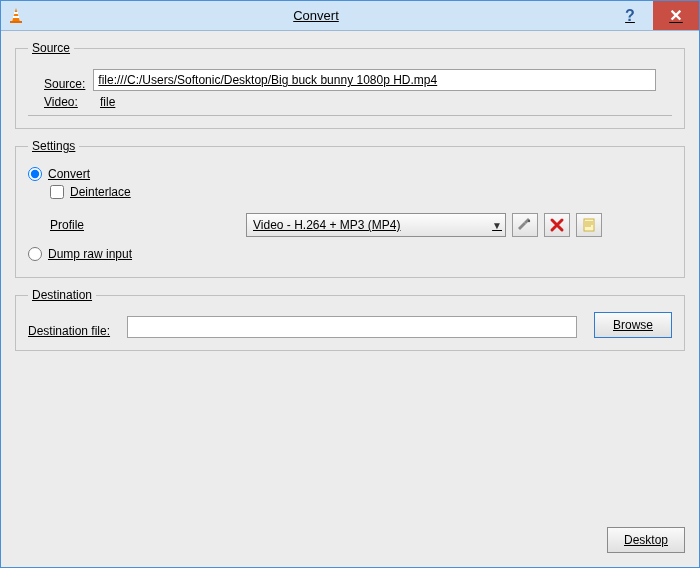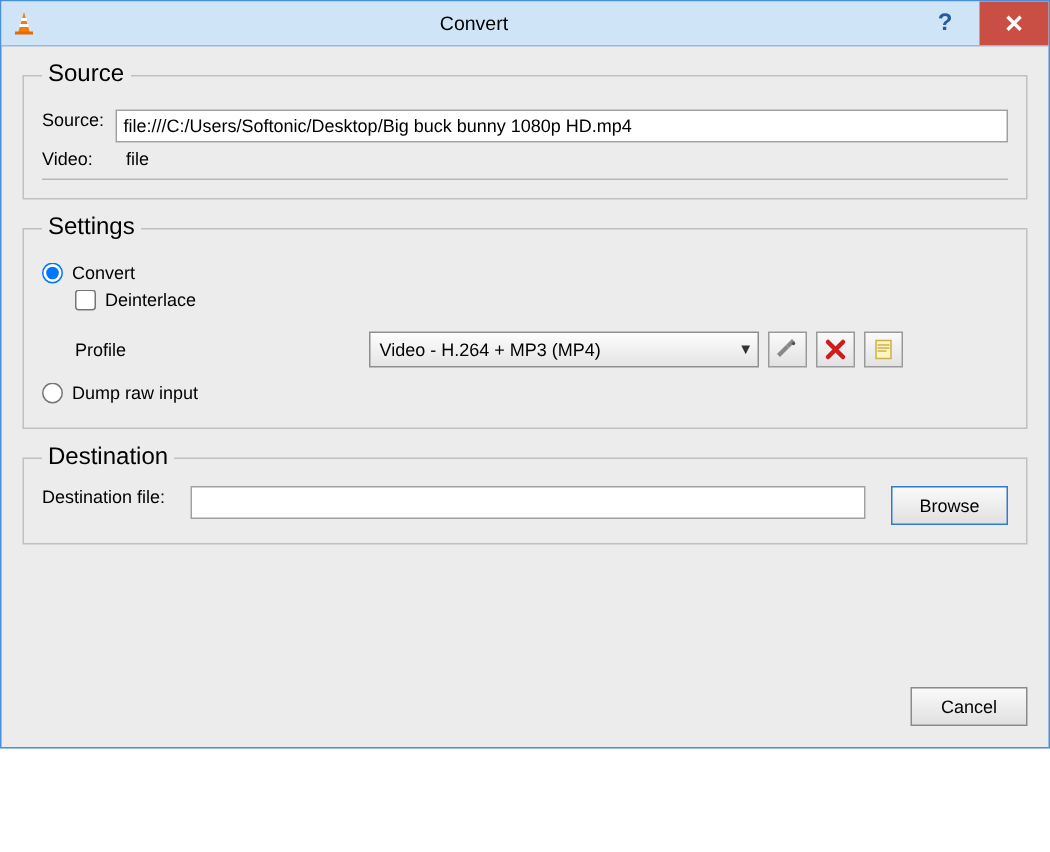--- a/index.html
+++ b/index.html
@@ -8,25 +8,26 @@
     font-family: "Segoe UI", Tahoma, sans-serif;
     font-size: 12px;
     background: #fff;
     color: #000;
     width: 700px;
     height: 568px;
     overflow: hidden;
   }
   .window {
     width: 700px;
-    height: 499px;
+    height: 568px;
     background: #ececec;
     border: 1px solid #4a90d9;
     display: flex;
     flex-direction: column;
+    text-decoration: underline;
   }
   .titlebar {
     height: 30px;
     background: linear-gradient(#cfe4f7, #cfe4f7);
     display: flex;
     align-items: center;
     padding: 0 0 0 6px;
     border-bottom: 1px solid #9ab8d7;
     position: relative;
   }
@@ -62,25 +63,25 @@
   fieldset.group {
     border: 1px solid #c0c0c0;
     border-radius: 0;
     margin: 0 0 6px 0;
     padding: 10px 12px 12px 12px;
     background: #ececec;
   }
   fieldset.group > legend {
     padding: 0 4px;
     color: #000;
-    font-size: 16px;
+    font-size: 12px;
     margin-top: 28px;
   }
 
-  .row { display:flex; align-items:flex-start; gap:8px; margin: 4px 0; }
+  .row { display:flex; align-items:flex-end; gap:8px; margin: 4px 16px; }
   .label { white-space:nowrap; }
   .text-input {
     flex:1;
     height: 22px;
     border: 1px solid #a0a0a0;
     padding: 2px 4px;
     font: inherit;
     background: #fff;
   }
   .static-text { padding-left: 2px; }
@@ -112,21 +113,21 @@
   .select .arrow { font-size:10px; color:#333; }
   .tool-btns { display:flex; gap:6px; }
   .tool-btn {
     width:26px; height:24px;
     border:1px solid #9a9a9a;
     background: linear-gradient(#fafafa,#e2e2e2);
     display:flex; align-items:center; justify-content:center;
   }
   .tool-btn svg { width:16px; height:16px; display:block; }
 
-  .dest-row { display:flex; align-items:flex-start; gap:17px; }
+  .dest-row { display:flex; align-items:flex-end; gap:17px; }
   .dest-label { white-space:nowrap; }
   .btn {
     height: 26px;
     min-width: 78px;
     padding: 0 14px;
     border:1px solid #8a8a8a;
     background: linear-gradient(#fafafa,#e0e0e0);
     font: inherit;
     display:inline-flex; align-items:center; justify-content:center;
   }
@@ -245,16 +246,16 @@
       <div class="dest-row">
         <span class="dest-label">Destination file:</span>
         <input class="text-input" type="text" value="" style="">
         <button class="btn btn-browse">Browse</button>
       </div>
     </fieldset>
 
   </div>
 
   <div class="footer">
-    <button class="btn">Cancel</button>
+    <button class="btn">Desktop</button>
   </div>
 
 </div>
 
 </body></html>

